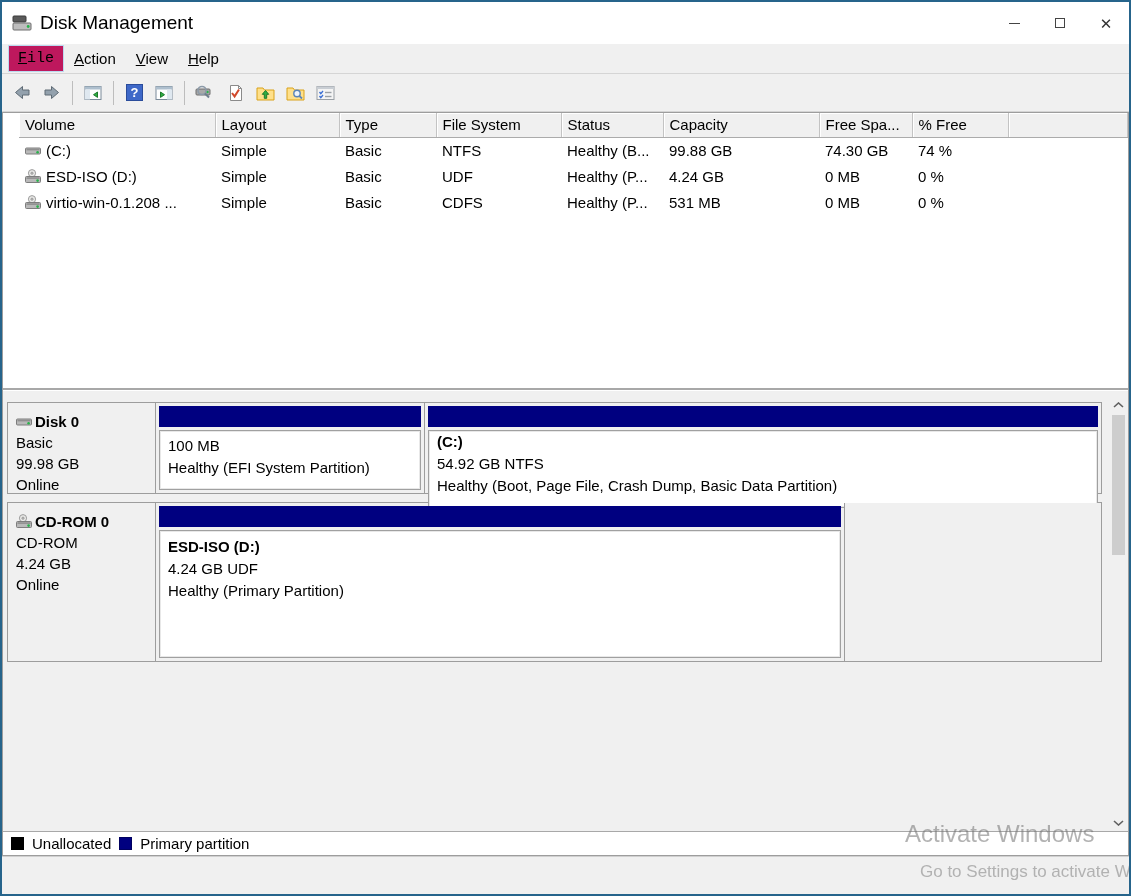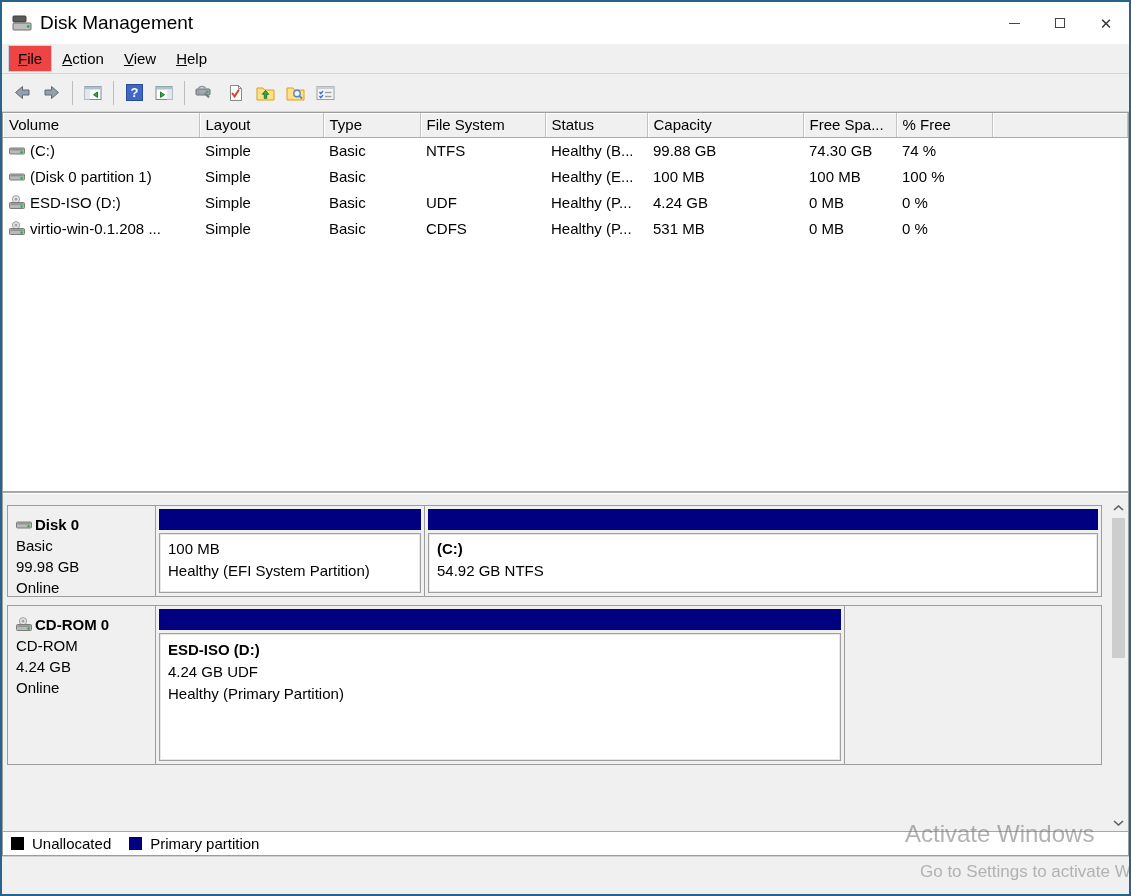--- a/index.html
+++ b/index.html
@@ -17,30 +17,30 @@
   .titlebar .app-icon { margin:0 8px 0 10px; width:20px; height:16px; }
   .titlebar .title { font-size:19px; }
   .titlebar .spacer { flex:1; }
   .caption-btn { width:46px; height:42px; display:flex; align-items:center; justify-content:center; }
   .glyph-min { width:11px; height:1px; background:#444; display:block; }
   .glyph-max { width:10px; height:10px; border:1px solid #444; display:block; }
   .glyph-close { font-size:15px; color:#333; line-height:1; }
   
   .menubar { height:30px; background:#f0f0f0; display:flex; align-items:stretch; padding-left:6px; border-bottom:1px solid #d5d5d5; flex:0 0 auto; }
   .menu-item { display:flex; align-items:center; padding:0 9px; margin:2px 1px; }
-  .menu-item.hl { background:#ef4444; outline:1px solid #bcd9ef; }
+  .menu-item.hl { background:#be185d; outline:1px solid #bcd9ef;font-family:Liberation Mono, monospace; }
   .menu-item .u { text-decoration:underline; }
   
   .toolbar { height:38px; background:#f0f0f0; display:flex; align-items:center; padding-left:6px; gap:2px; border-bottom:1px solid #d5d5d5; flex:0 0 auto; }
   .tb-btn { width:28px; height:28px; display:flex; align-items:center; justify-content:center; }
   .tb-sep { width:1px; height:24px; background:#bdbdbd; margin:0 4px; }
   
   .console { flex:1 1 auto; border:1px solid #9d9d9d; border-left:1px solid #9d9d9d; margin:0; display:flex; flex-direction:column; min-height:0; background:#f0f0f0; }
   
-  .volumes-pane { height:378px; background:#fff; overflow:hidden; flex:0 0 auto; }
+  .volumes-pane { height:275px; background:#fff; overflow:hidden; flex:0 0 auto;padding-left:16px; }
   table.volumes { border-collapse:collapse; width:100%; table-layout:fixed; }
   table.volumes th {
     font-weight:normal; text-align:left; height:24px; padding:0 6px;
     background:#f0f0f0; border-right:1px solid #c3c3c3; border-bottom:1px solid #ababab;
     box-shadow:inset 1px 1px 0 #ffffff; white-space:nowrap; overflow:hidden;
   }
   table.volumes td { height:26px; padding:0 6px; white-space:nowrap; overflow:hidden; }
   td.vol-cell { display:flex; align-items:center; gap:5px; height:26px; }
   
   .splitter { height:8px; background:#f0f0f0; border-top:2px solid #a8a8a8; flex:0 0 auto; box-shadow:inset 0 1px 0 #ffffff; }
@@ -66,21 +66,21 @@
   
   .vscroll { position:absolute; top:0; right:0; bottom:0; width:19px; background:#f0f0f0; display:flex; flex-direction:column; align-items:center; }
   .vs-btn { width:19px; height:17px; display:flex; align-items:center; justify-content:center; flex:0 0 auto; }
   .vs-thumb { width:13px; height:140px; background:#cdcdcd; margin-top:2px; flex:0 0 auto; }
   .vs-track { flex:1; }
   
   .legend { height:24px; background:#ffffff; border-top:1px solid #a8a8a8; display:flex; align-items:center; gap:8px; padding-left:8px; flex:0 0 auto; }
   .legend .sw { width:13px; height:13px; display:inline-block; flex:0 0 auto; }
   .sw-black { background:#000000; border:1px solid #000; }
   .sw-navy { background:#000080; border:1px solid #000060; }
-  .legend .lg-label { margin-right:10px; }
+  .legend .lg-label { }
   
   .statusbar { height:38px; background:#f0f0f0; border-top:1px solid #d0d0d0; flex:0 0 auto; }
   
   .watermark { position:absolute; z-index:5; pointer-events:none; white-space:nowrap; }
   .wm1 { left:903px; bottom:46px; font-size:24px; color:rgba(115,115,115,0.55); }
   .wm2 { left:918px; bottom:12px; font-size:17px; color:rgba(115,115,115,0.50); }
   svg { display:block; }
 </style>
 </head>
 <body>
@@ -239,38 +239,20 @@
           <td>Basic</td>
           <td>NTFS</td>
           <td>Healthy (B...</td>
           <td>99.88 GB</td>
           <td>74.30 GB</td>
           <td>74 %</td>
           <td></td>
         </tr>
         <tr>
           <td class="vol-cell">
-            <svg width="16" height="13" viewBox="0 0 16 13">
-              <rect x="0.5" y="4" width="15" height="6" rx="1" fill="#b9b9b9" stroke="#7d7d7d"></rect>
-              <rect x="1.5" y="4.8" width="13" height="1.6" fill="#8f8f8f"></rect>
-              <circle cx="12.6" cy="8.3" r="1.3" fill="#28b24a"></circle>
-            </svg>
-            <span>(Disk 0 partition 1)</span>
-          </td>
-          <td>Simple</td>
-          <td>Basic</td>
-          <td></td>
-          <td>Healthy (E...</td>
-          <td>100 MB</td>
-          <td>100 MB</td>
-          <td>100 %</td>
-          <td></td>
-        </tr>
-        <tr>
-          <td class="vol-cell">
             <svg width="16" height="15" viewBox="0 0 16 15">
               <circle cx="7" cy="4.2" r="3.6" fill="#e9e9e7" stroke="#9b9b9b"></circle>
               <circle cx="7" cy="4.2" r="1.1" fill="#c0c0c0" stroke="#9b9b9b"></circle>
               <rect x="0.5" y="7.5" width="15" height="6" rx="1" fill="#b9b9b9" stroke="#7d7d7d"></rect>
               <rect x="1.5" y="8.3" width="13" height="1.6" fill="#8f8f8f"></rect>
               <circle cx="12.6" cy="11.6" r="1.3" fill="#28b24a"></circle>
             </svg>
             <span>ESD-ISO (D:)</span>
           </td>
           <td>Simple</td>
@@ -331,20 +313,21 @@
             <div>100 MB</div>
             <div>Healthy (EFI System Partition)</div>
           </div>
         </div>
         <div class="graph-divider"></div>
         <div class="partition part-c">
           <div class="pt-band" style="background:#000080"></div>
           <div class="pt-box bottom">
             <div class="pt-name">(C:)</div>
             <div>54.92 GB NTFS</div>
+            <div>Healthy (Boot, Page File, Crash Dump, Basic Data Partition)</div>
           </div>
         </div>
       </div>
     </div>
 
     <div class="disk-row row-cdrom0">
       <div class="disk-label">
         <div class="disk-name">
           <svg width="16" height="15" viewBox="0 0 16 15">
             <circle cx="7" cy="4.2" r="3.6" fill="#e9e9e7" stroke="#9b9b9b"></circle>

